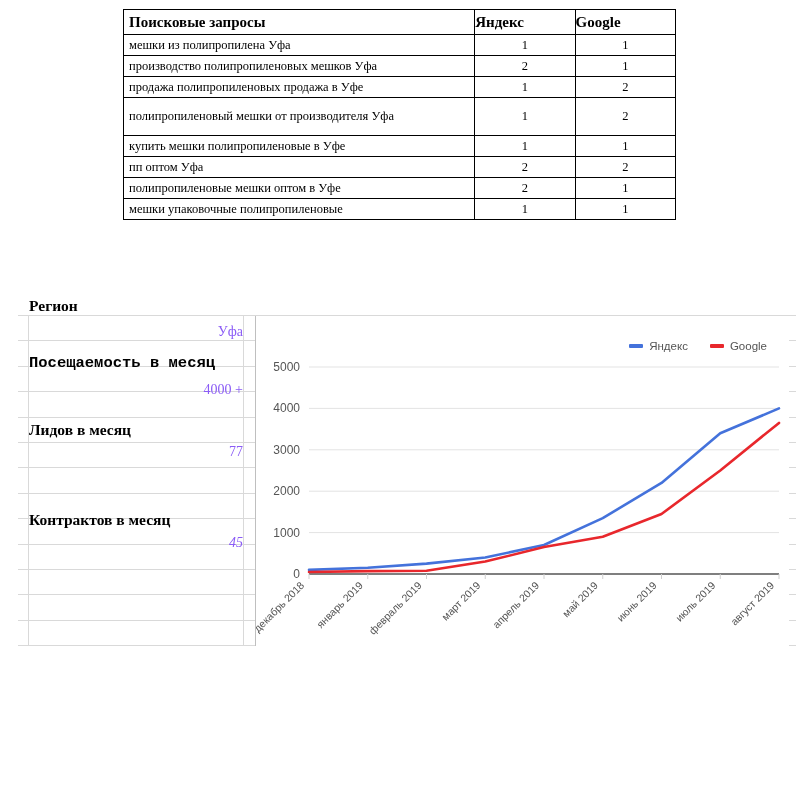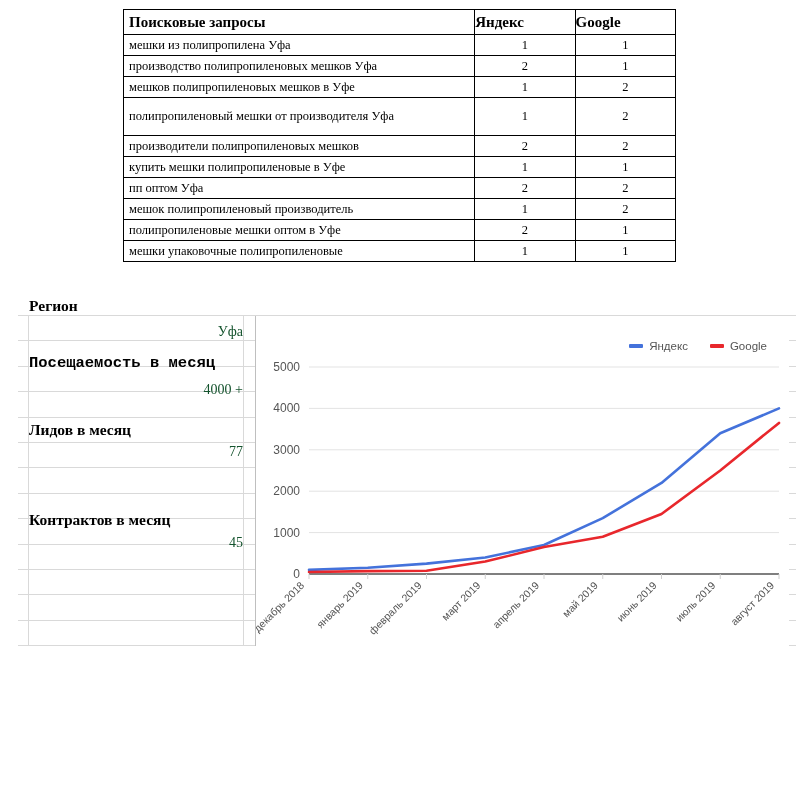--- a/index.html
+++ b/index.html
@@ -21,21 +21,21 @@
   thead .c-query{padding-left:5px !important;}
   thead .c-num{text-align:center;}
   #kw-table tbody tr{height:21px;margin-top:46px;}
   #kw-table tbody tr.tall{height:38px;}
   #kw-table thead tr{height:25px;}
 
   
   .metric-label{position:absolute;font-family:"Liberation Serif",serif;font-weight:bold;
                 font-size:15.5px;color:#000;left:11px;}
   .metric-value{position:absolute;font-family:"Liberation Serif",serif;font-size:14px;
-                color:#14532d;text-align:right;width:214px;left:11px;}
+                color:#8b5cf6;text-align:right;width:214px;left:11px;}
   .metric-value.center{width:225px;left:0;}
 
   
   #chart{position:absolute;left:237px;top:316px;width:533px;height:330px;background:#fff;
          border-left:1px solid #bfbfbf;}
   #chart-svg{position:absolute;left:0;top:0;}
   .legend{position:absolute;top:23px;left:0;width:533px;text-align:right;
           font-family:"Liberation Sans",sans-serif;font-size:11.5px;color:#555;}
   .legend span.sw{display:inline-block;width:14px;height:4px;border-radius:1px;
                   vertical-align:middle;margin-right:6px;}
@@ -84,47 +84,37 @@
           <td class="c-query">мешки из полипропилена Уфа</td>
           <td class="c-num">1</td>
           <td class="c-num">1</td>
         </tr>
         <tr>
           <td class="c-query">производство полипропиленовых мешков Уфа</td>
           <td class="c-num">2</td>
           <td class="c-num">1</td>
         </tr>
         <tr>
-          <td class="c-query">мешков полипропиленовых мешков в Уфе</td>
+          <td class="c-query">продажа полипропиленовых продажа в Уфе</td>
           <td class="c-num">1</td>
           <td class="c-num">2</td>
         </tr>
         <tr class="tall">
           <td class="c-query">полипропиленовый мешки от производителя Уфа</td>
           <td class="c-num">1</td>
-          <td class="c-num">2</td>
-        </tr>
-        <tr>
-          <td class="c-query">производители полипропиленовых мешков</td>
-          <td class="c-num">2</td>
           <td class="c-num">2</td>
         </tr>
         <tr>
           <td class="c-query">купить мешки полипропиленовые в Уфе</td>
           <td class="c-num">1</td>
           <td class="c-num">1</td>
         </tr>
         <tr>
           <td class="c-query">пп оптом Уфа</td>
           <td class="c-num">2</td>
-          <td class="c-num">2</td>
-        </tr>
-        <tr>
-          <td class="c-query">мешок полипропиленовый производитель</td>
-          <td class="c-num">1</td>
           <td class="c-num">2</td>
         </tr>
         <tr>
           <td class="c-query">полипропиленовые мешки оптом в Уфе</td>
           <td class="c-num">2</td>
           <td class="c-num">1</td>
         </tr>
         <tr>
           <td class="c-query">мешки упаковочные полипропиленовые</td>
           <td class="c-num">1</td>
@@ -134,21 +124,21 @@
   </table>
 
   <div id="metrics-layer">
       <div class="metric-label" style="top: 297px;">Регион</div>
       <div class="metric-value" style="top: 324px;">Уфа</div>
       <div class="metric-label" style="top: 354px; font-family: Liberation Mono, monospace;">Посещаемость в месяц</div>
       <div class="metric-value center" style="top: 382px;">4000 +</div>
       <div class="metric-label" style="top: 421px;">Лидов в месяц</div>
       <div class="metric-value center" style="top: 444px;">77</div>
       <div class="metric-label" style="top: 511px;">Контрактов в месяц</div>
-      <div class="metric-value center" style="top: 535px;">45</div>
+      <div class="metric-value center" style="top: 535px; font-style: italic;">45</div>
     </div>
 
   <div id="chart">
     <div class="legend">
       <span class="sw" id="lg-sw-0" style="background: rgb(68, 114, 219);"></span><span class="lbl">Яндекс</span><span class="sw" id="lg-sw-1" style="background: rgb(232, 39, 44);"></span><span class="lbl">Google</span>
     </div>
     <svg id="chart-svg" width="533" height="330">
         <line x1="53" y1="258" x2="523" y2="258" stroke="#555" stroke-width="1.4"></line>
         <text x="44" y="262" class="ytick">0</text>
         <line x1="53" y1="216.6" x2="523" y2="216.6" stroke="#e3e3e3" stroke-width="1"></line>

